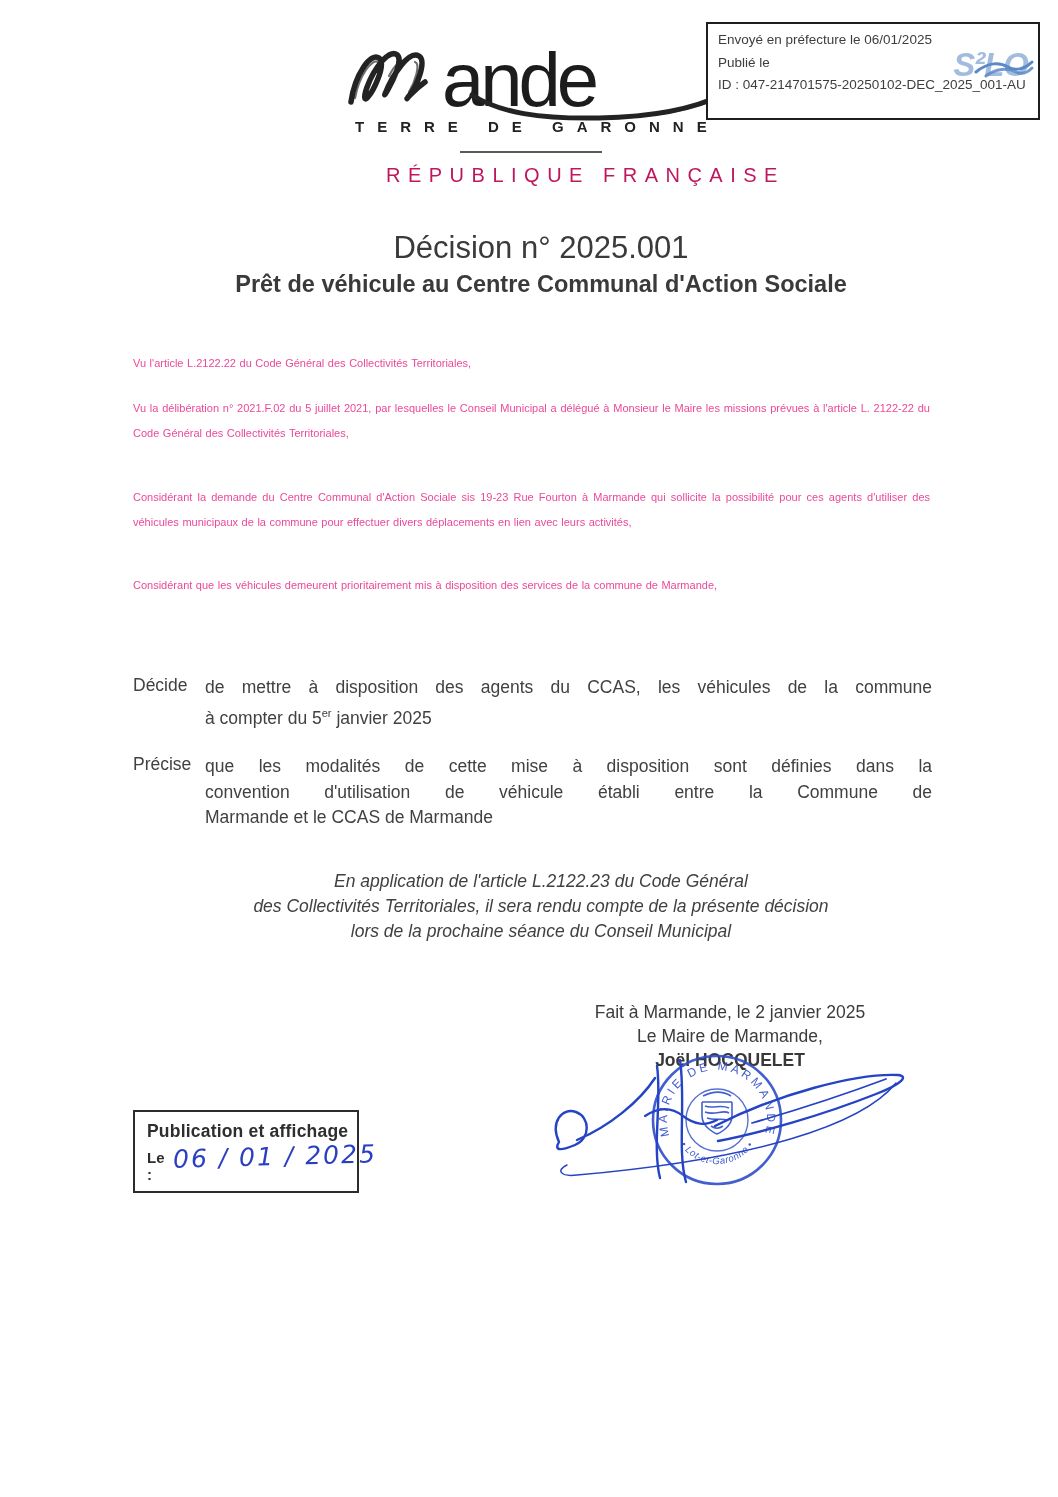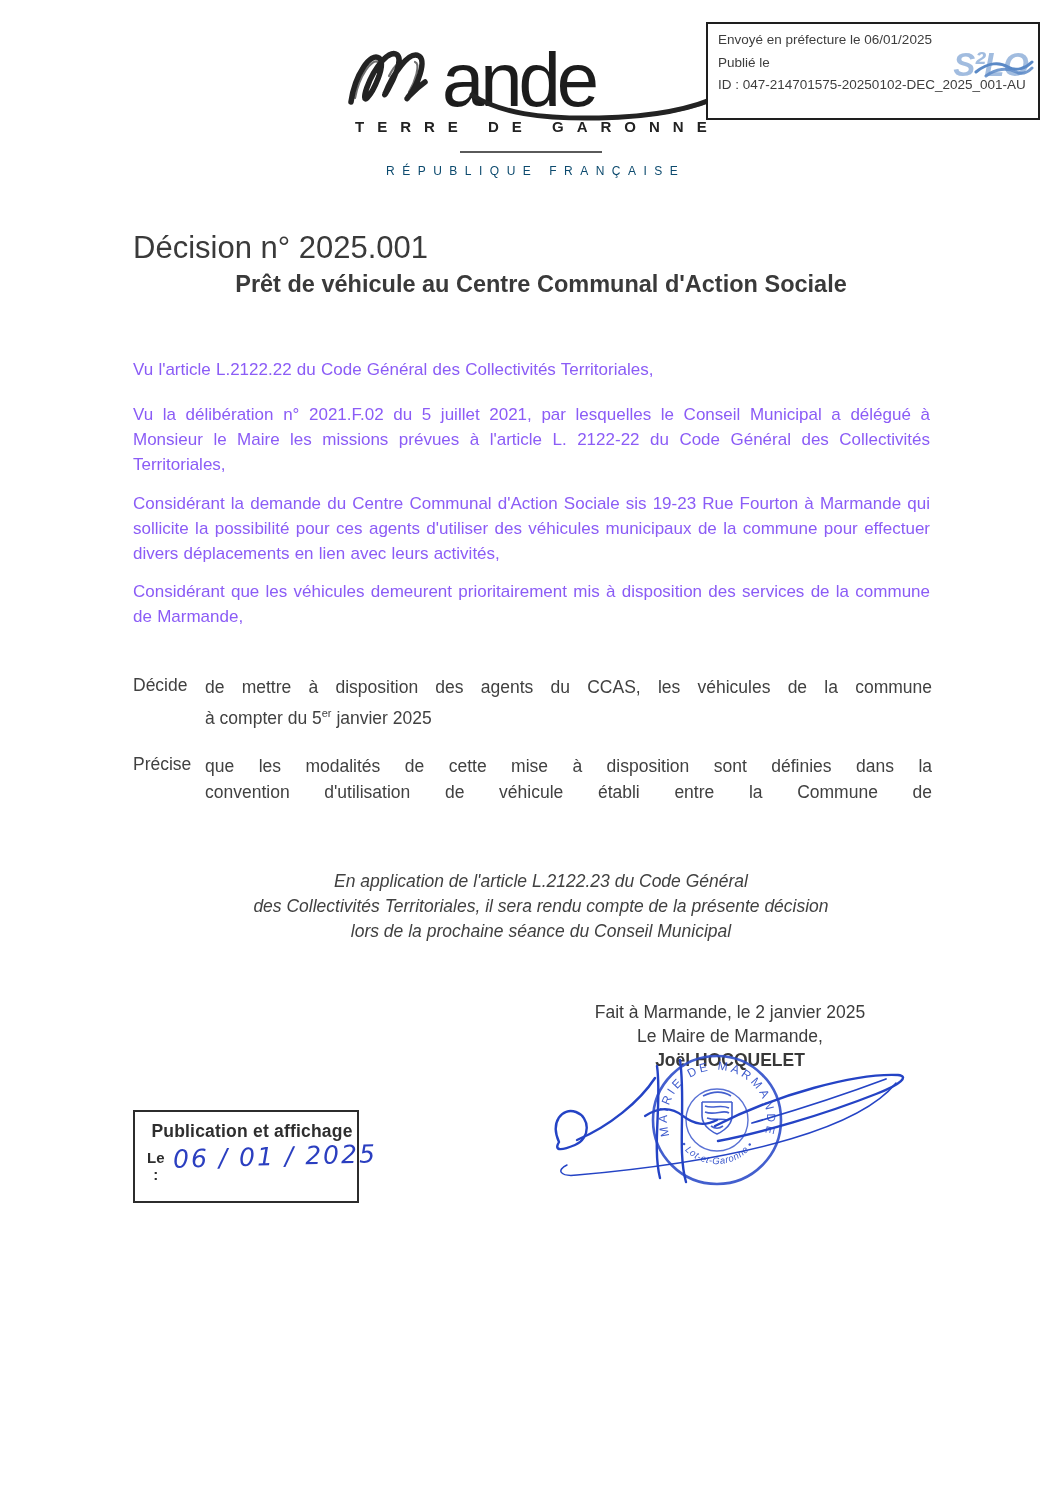--- a/index.html
+++ b/index.html
@@ -14,51 +14,51 @@
     color:#1c1c1c;font-size:76px;letter-spacing:-4px;line-height:1;white-space:nowrap;
   }
   .logo-squiggle{width:112px;height:86px;margin:0 -14px -2px -8px;}
   .logo-swoosh{position:absolute;left:468px;top:88px;width:262px;height:36px;}
   .logo-tagline{
     position:absolute;left:355px;top:118px;font-size:15px;font-weight:bold;
     color:#222;letter-spacing:13px;white-space:nowrap;
   }
   .logo-divider{position:absolute;left:460px;top:151px;width:142px;height:2px;background:#5a5a5a;}
   .logo-republic{
-    position:absolute;left:386px;top:164px;font-size:12px;color:#0c4a6e;
+    position:absolute;left:386px;top:164px;font-size:20px;color:#be185d;
     letter-spacing:7.5px;white-space:nowrap;
   }
 
   
   .pref-box{
     position:absolute;left:706px;top:22px;width:334px;height:98px;background:#fff;
     border:2px solid #1e1e1e;box-sizing:border-box;padding:5px 0 0 10px;z-index:5;
   }
   .pref-line{position:relative;font-size:13.5px;color:#3d3d3d;line-height:22.5px;white-space:nowrap;z-index:2;}
   .s2lo-wrap{position:absolute;right:10px;top:22px;z-index:1;opacity:.92;}
   .s2lo-text{
     font-size:33px;font-style:italic;font-weight:bold;color:#9ab7dd;
     letter-spacing:-1px;font-family:"Liberation Sans",sans-serif;
   }
   .s2lo-swoosh{position:absolute;right:-6px;top:12px;width:60px;height:24px;}
 
   
   .doc-title{
-    position:absolute;left:133px;top:230px;width:816px;text-align:left;
+    position:absolute;left:133px;top:230px;width:816px;text-align:center;
     font-size:31px;color:#3a3a3a;
   }
   .doc-subtitle{
     position:absolute;left:133px;top:271px;width:816px;text-align:center;
     font-size:23.5px;color:#3a3a3a;
   }
 
   
   .para{
-    position:absolute;left:133px;width:797px;font-size:17px;line-height:25px;
-    text-align:justify;color:#8b5cf6;word-spacing:0.5px;
+    position:absolute;left:133px;width:797px;font-size:11px;line-height:25px;
+    text-align:justify;color:#ec4899;word-spacing:0.5px;
   }
   .p1{top:340px;}
   .p2{top:385px;}
   .p3{top:474px;}
   .p4{top:562px;}
   .mayor-line{
     position:absolute;left:133px;top:630px;width:816px;text-align:center;
     font-size:18px;color:#414141;
   }
   .dec-label{position:absolute;left:133px;font-size:17.5px;color:#414141;}
@@ -78,22 +78,22 @@
   
   .sig-block{
     position:absolute;left:530px;top:1000px;width:400px;text-align:center;
     font-size:17.5px;line-height:24px;color:#3c3c3c;
   }
   .sig-name{font-weight:bold;color:#383838;}
   .stamp-sig{position:absolute;left:505px;top:1046px;width:420px;height:150px;z-index:3;}
 
   
   .pub-box{
-    position:absolute;left:133px;top:1110px;width:226px;height:93px;
-    border:2.5px solid #2c2c2c;box-sizing:border-box;padding:9px 0 0 12px;background:#fff;text-align:center;
+    position:absolute;left:133px;top:1110px;width:226px;height:83px;
+    border:2.5px solid #2c2c2c;box-sizing:border-box;padding:9px 0 0 12px;background:#fff;
   }
   .pub-title{font-size:17.5px;font-weight:bold;color:#2e2e2e;letter-spacing:.2px;}
   .pub-row{display:flex;align-items:flex-start;}
   .pub-label{font-size:15px;font-weight:bold;color:#2e2e2e;margin-top:7px;}
   .pub-date{
     font-size:25px;color:#2b3fc0;font-style:italic;margin-left:8px;margin-top:0;
     transform:rotate(-1.5deg);letter-spacing:2px;font-family:"DejaVu Sans",sans-serif;white-space:nowrap;
   }
 </style>
 </head>
@@ -147,20 +147,21 @@
   <div class="dec-label lbl-decide">Décide</div>
   <div class="dec-text txt-decide">
     <div class="just-line">de mettre à disposition des agents du CCAS, les véhicules de la commune</div>
     <div><span>à compter du 5</span><sup>er</sup><span> janvier 2025</span></div>
   </div>
 
   <div class="dec-label lbl-precise">Précise</div>
   <div class="dec-text txt-precise">
     <div class="just-line">que les modalités de cette mise à disposition sont définies dans la</div>
     <div class="just-line">convention d'utilisation de véhicule établi entre la Commune de</div>
+    <div>Marmande et le CCAS de Marmande</div>
   </div>
 
   <div class="app-note">
     <div>En application de l'article L.2122.23 du Code Général</div>
     <div>des Collectivités Territoriales, il sera rendu compte de la présente décision</div>
     <div>lors de la prochaine séance du Conseil Municipal</div>
   </div>
 
   <div class="sig-block">
     <div>Fait à Marmande, le 2 janvier 2025</div>

